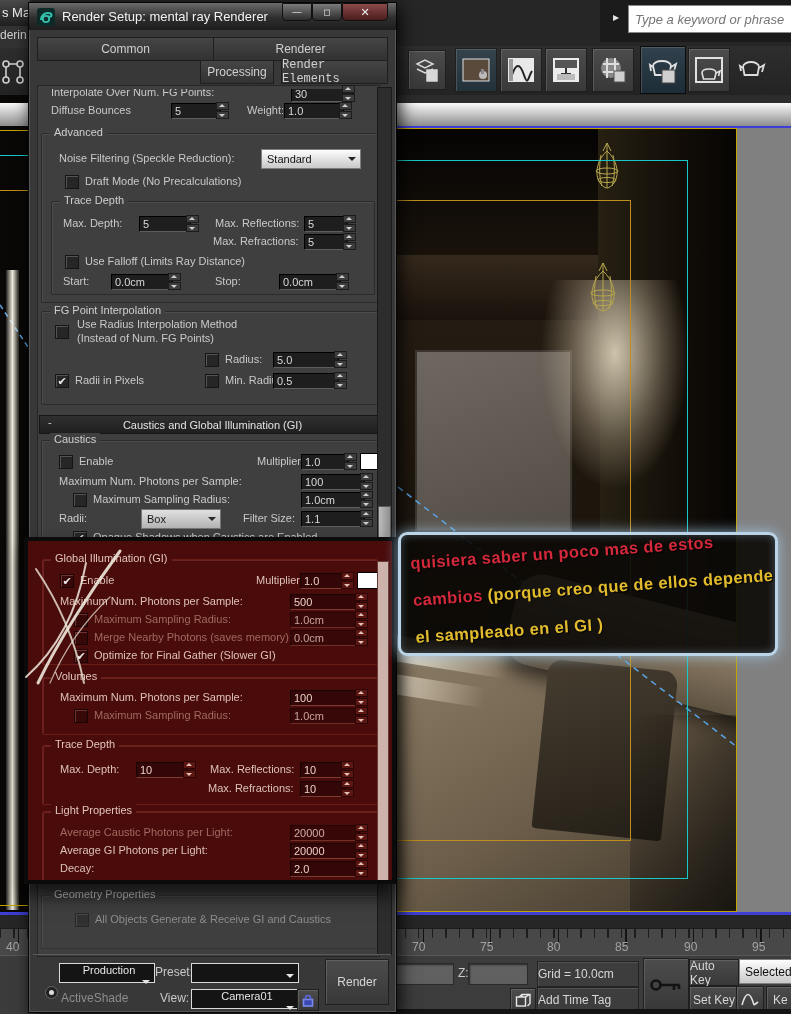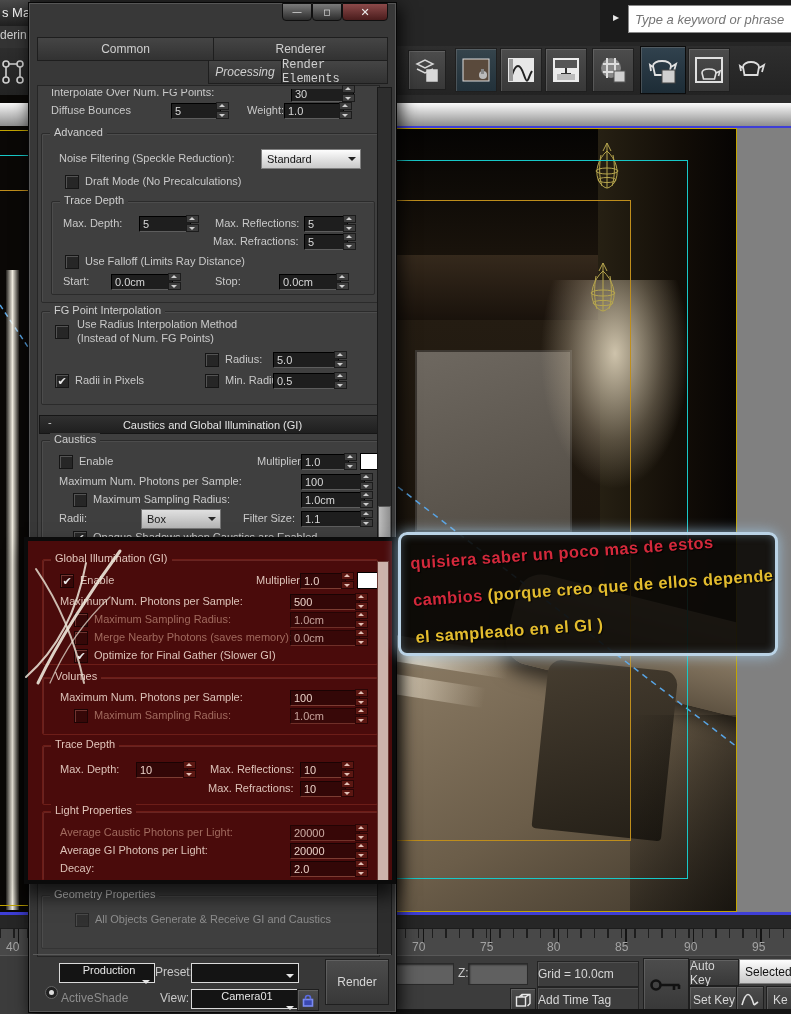--- a/index.html
+++ b/index.html
@@ -274,27 +274,35 @@
     </div>
     <div class="abs btn" style="left:376px;top:30px;width:26px;height:26px;font-size:12px;justify-content:flex-start;padding-left:6px;">Ke</div>
     <div class="abs" style="left:0;top:53px;width:791px;height:6px;background:#141414;"></div>
   </div>
   <style>
     
     #status > *{transform:translateX(390px);}
   </style>
 
   <div id="dlg" class="abs">
+    <div id="dlg-title" class="abs">
+      <svg width="18" height="18" viewBox="0 0 18 18">
+        <rect x="0" y="0" width="18" height="18" rx="3" fill="#0e2a28" stroke="#3oae"></rect>
+        <path d="M4 12c0-4 3-7 7-7 2 0 3.5.8 3.5 2.2 0 2-2.5 1.8-4 .8" stroke="#35c0ae" stroke-width="2" fill="none"></path>
+        <circle cx="9" cy="11" r="3.2" fill="none" stroke="#35c0ae" stroke-width="1.8"></circle>
+      </svg>
+      <span>Render Setup: mental ray Renderer</span>
+    </div>
     <div class="abs winbtn" style="left:253px;top:0;width:28px;">—</div>
     <div class="abs winbtn" style="left:283px;top:0;width:28px;">◻</div>
     <div class="abs winbtn" style="left:313px;top:0;width:44px;background:linear-gradient(#8c4a4a,#4a1c1c);font-size:11px;">✕</div>
 
     <div class="abs tab" style="left:8px;top:34px;width:175px;height:22px;">Common</div>
     <div class="abs tab" style="left:184px;top:34px;width:173px;height:22px;">Renderer</div>
-    <div class="abs tab" style="left:179px;top:57px;width:72px;height:22px;font-style:italic;">Processing</div>
+    <div class="abs tab" style="left:171px;top:57px;width:72px;height:22px;">Processing</div>
     <div class="abs tab" style="left:252px;top:57px;width:105px;height:22px;font-family:Liberation Mono, monospace;">Render Elements</div>
 
     <div id="content" class="abs"></div>
 
     <span class="abs lbl" style="left:22px;top:82px;clip-path:inset(4px 0 0 0);">Interpolate Over Num. FG Points:</span>
     <div class="abs val" style="left:262px;top:83px;width:55px;clip-path:inset(3px 0 0 0);">
         <span>30</span>
       </div>
     <div class="abs spin" style="left:313px;top:82px;">
         <i class="up"></i>

